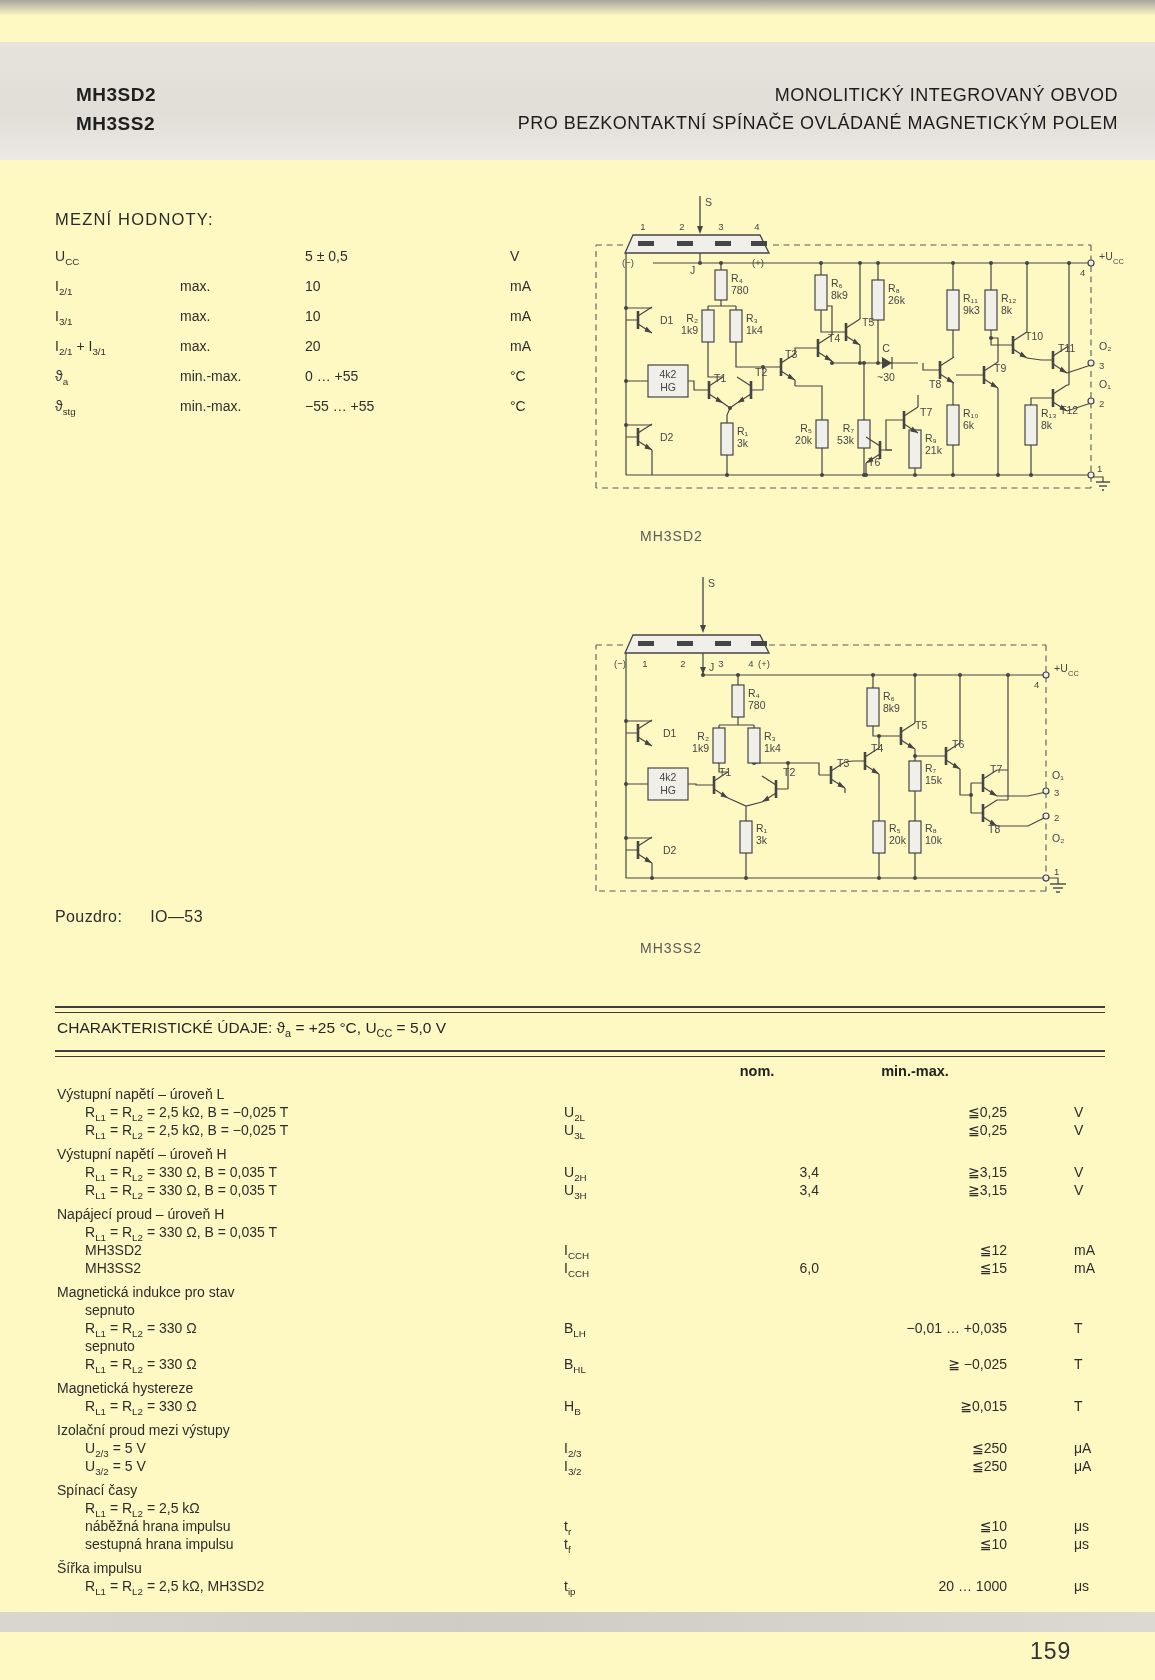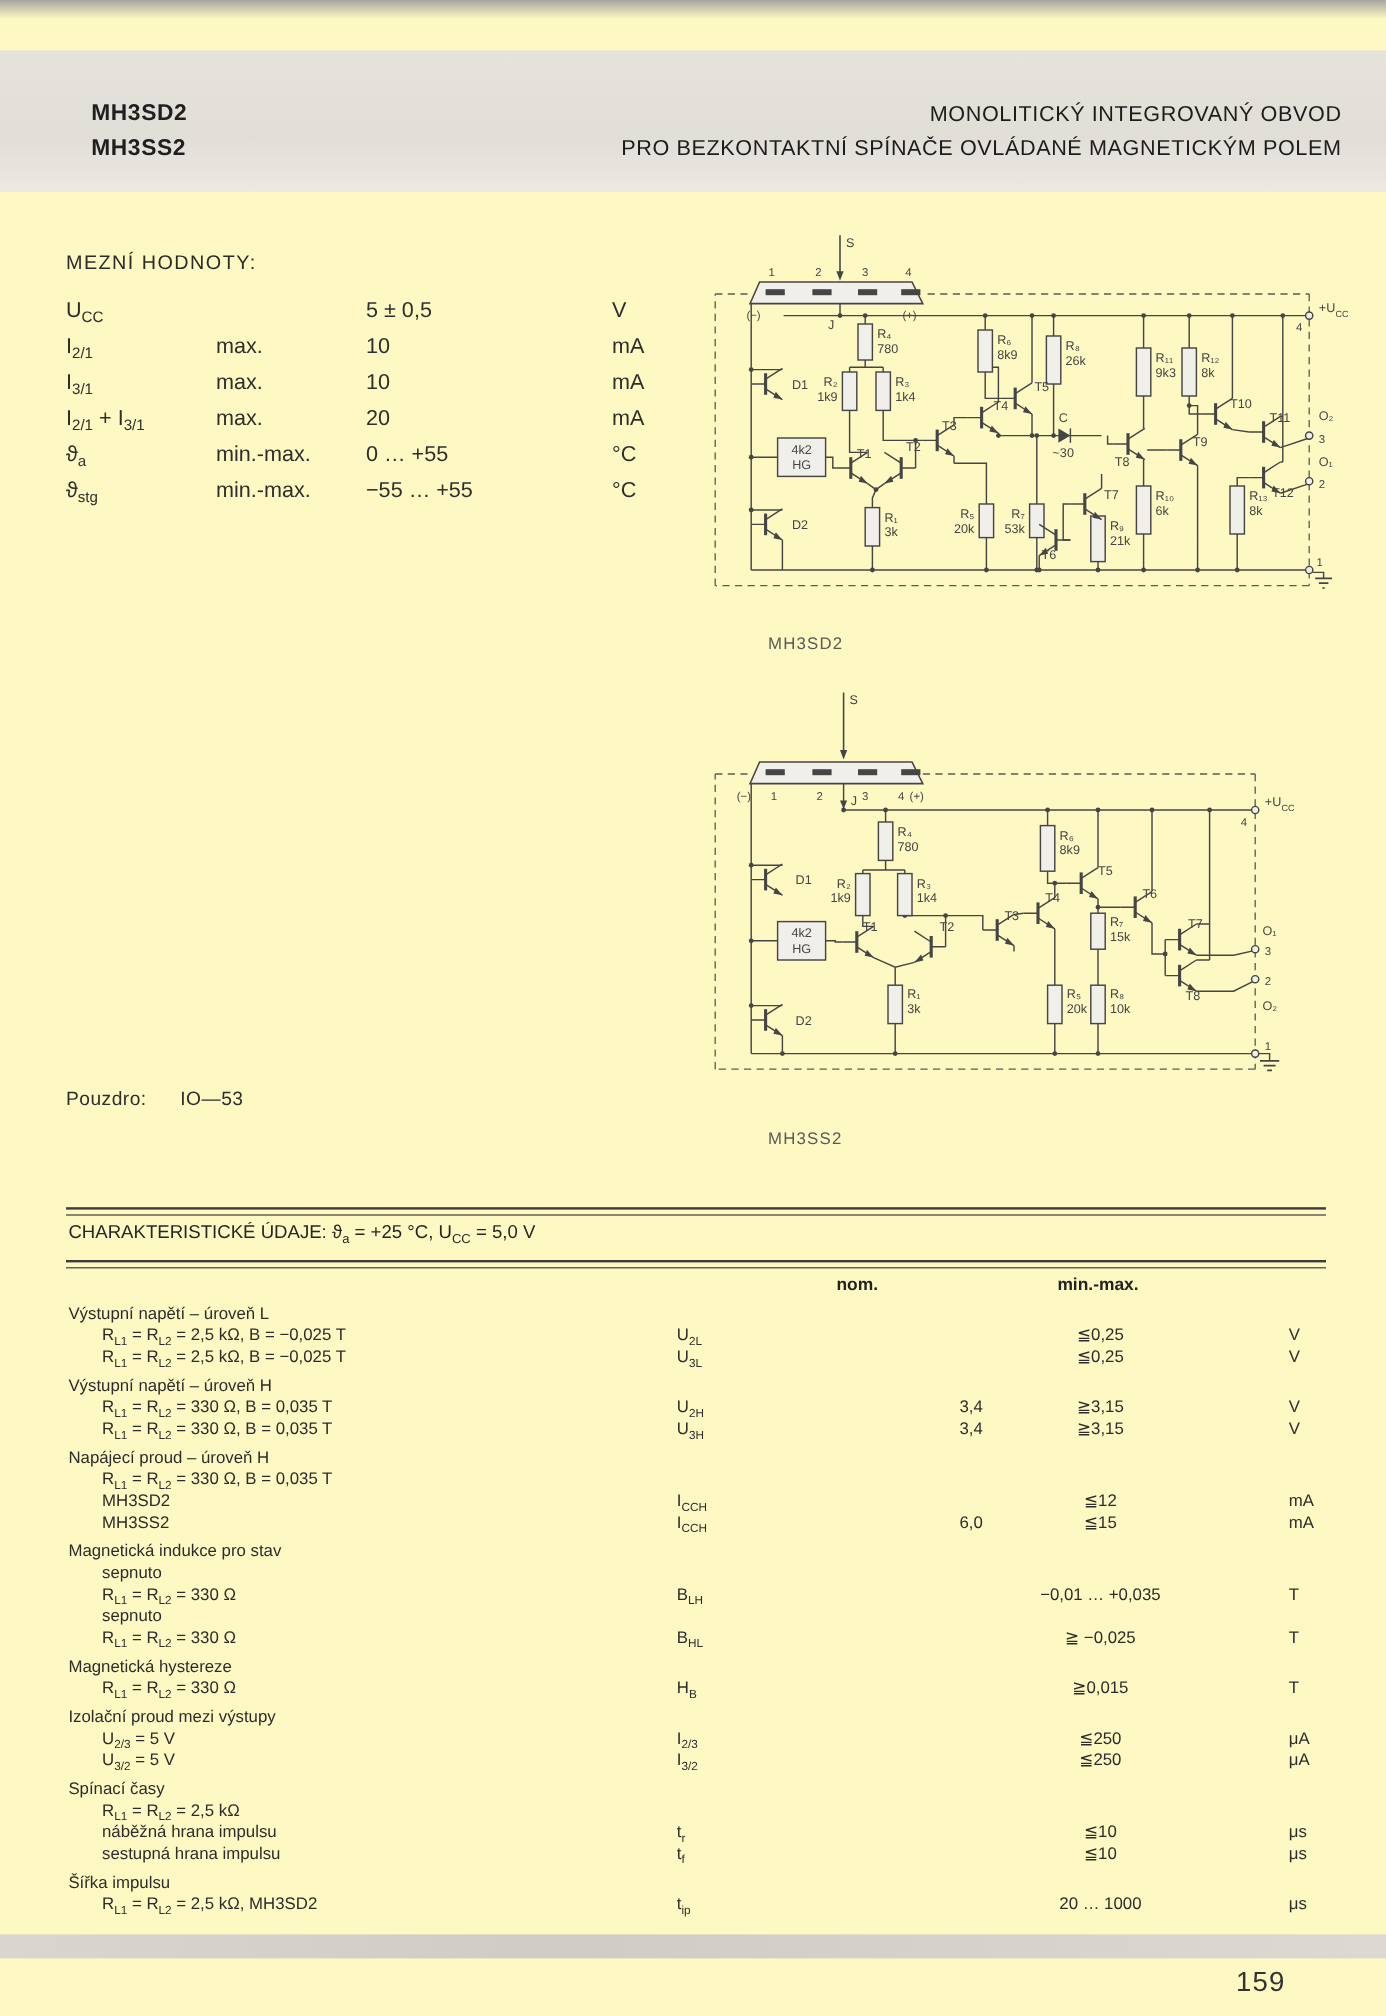--- a/index.html
+++ b/index.html
@@ -7,44 +7,44 @@
         font-family:"Liberation Sans",sans-serif;color:#333;overflow:hidden}
   .abs{position:absolute}
   .band-top{left:0;top:0;width:1155px;height:16px;background:linear-gradient(180deg,#a8a5a0,rgba(241,239,234,0))}
   .band-hdr{left:0;top:42px;width:1155px;height:118px;background:linear-gradient(180deg,#e6e3dd,#e1ded8 60%,#ece9e4)}
   .band-bot{left:0;top:1612px;width:1155px;height:20px;background:linear-gradient(90deg,#d9d6d0,#cfccc6 40%,#dcd9d3)}
   .hdr-ids{left:76px;top:80px;font-size:19px;font-weight:bold;letter-spacing:.5px;line-height:29px;color:#1f1f1f}
   .hdr-title{left:240px;top:81px;width:878px;text-align:right;font-size:18px;font-weight:normal;letter-spacing:.5px;line-height:28px;color:#1c1c1c}
   .limits{left:55px;top:210px;width:580px;height:210px}
   .lhead{position:absolute;left:0;top:0;font-size:16.5px;letter-spacing:1.2px;color:#2b2b2b}
   .lrows{position:absolute;left:0;top:38px;width:580px}
-  .lrow{position:relative;height:30px;font-size:18px;color:#2e2e2e}
+  .lrow{position:relative;height:30px;font-size:14px;color:#2e2e2e}
   .ls{position:absolute;left:0}
   .lc{position:absolute;left:125px;width:120px;text-align:left}
   .lv{position:absolute;left:250px;width:200px;}
   .lu{position:absolute;left:455px}
   .pouzdro{left:55px;top:908px;font-size:16px;letter-spacing:.4px;color:#2e2e2e}
   .pz-val{margin-left:28px}
   .caption{font-size:14px;letter-spacing:1px;color:#5a5a5a}
   .cap1{left:640px;top:528px}
   .cap2{left:640px;top:940px}
   .ctable{left:55px;top:1006px;width:1050px;height:620px}
   .rule{position:absolute;left:0;width:1050px;height:4px;border-top:2px solid #3d3d3d;border-bottom:1px solid #3d3d3d}
   .r1{top:0}.r2{top:44px}
   .ctitle{position:absolute;top:13px;left:2px;font-size:15.5px;color:#262626}
-  .chn{position:absolute;top:57px;left:642px;width:120px;text-align:left;font-weight:bold;font-size:14.5px;color:#222}
+  .chn{position:absolute;top:57px;left:642px;width:120px;text-align:center;font-weight:bold;font-size:14.5px;color:#222}
   .chm{position:absolute;top:57px;left:780px;width:160px;text-align:center;font-weight:bold;font-size:14.5px;color:#222}
   .rows{position:absolute;top:80px;left:2px;width:1048px}
   .trow{position:relative;height:18px;font-size:14px;color:#2c2c2c}
   .trow.gap{margin-top:6px}
   .tl{position:absolute;left:0;white-space:nowrap}
   .tl.i{left:28px}
   .ts{position:absolute;left:507px}
   .tn{position:absolute;left:642px;width:120px;text-align:right}
-  .tm{position:absolute;left:770px;width:180px;text-align:center}
+  .tm{position:absolute;left:770px;width:180px;text-align:right}
   .tu{position:absolute;left:1017px}
   sub{font-size:.7em}
   .pagenum{left:1030px;top:1638px;font-size:23px;letter-spacing:1px;color:#333}
   .schem{position:absolute}
   .schem text{font-size:10.5px;fill:#454545;font-family:"Liberation Sans",sans-serif}
   .schem text.sm{font-size:9.5px}
   .schem text.xs{font-size:7.5px}
 </style>
 </head>
 <body>

